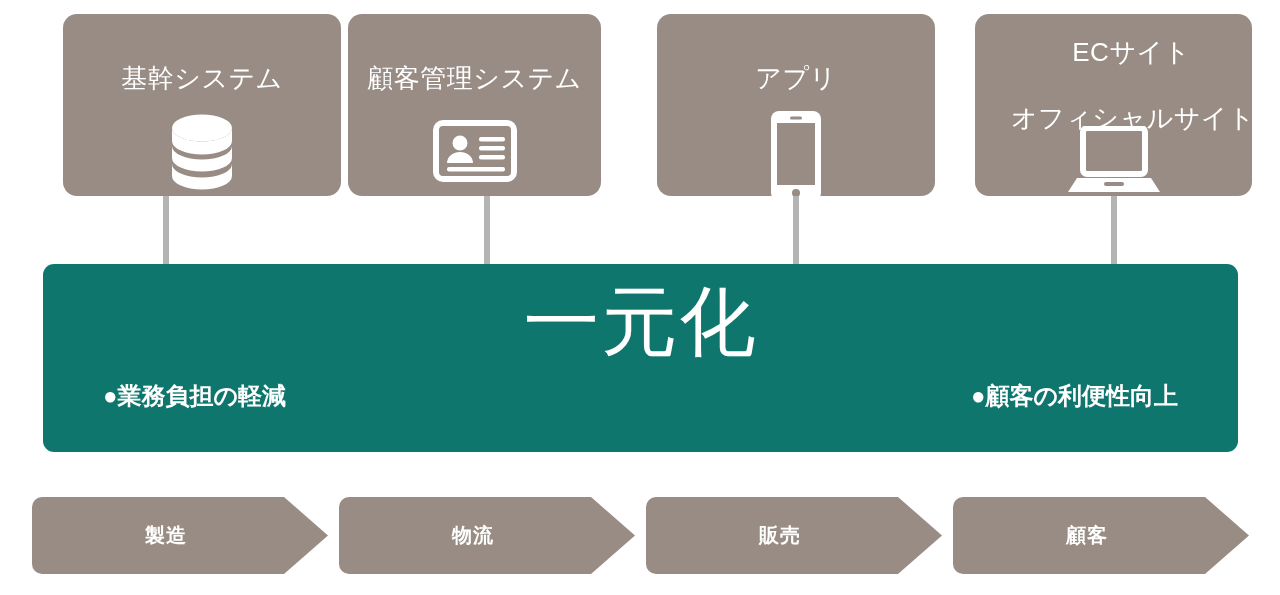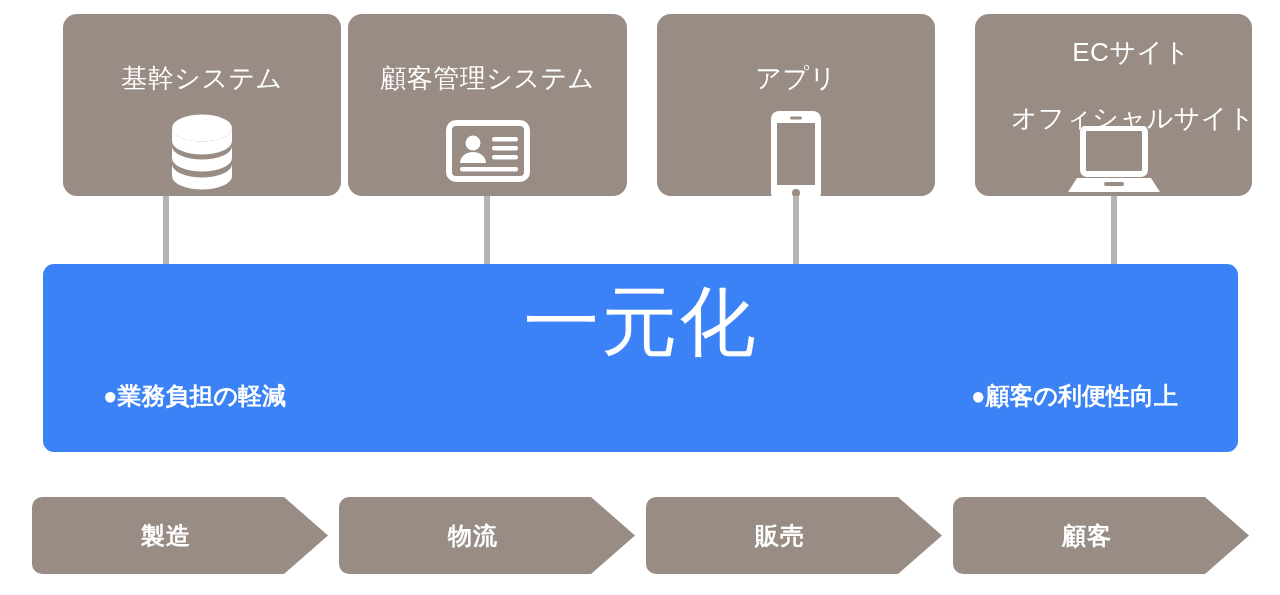--- a/index.html
+++ b/index.html
@@ -60,21 +60,21 @@
     width: 6px;
   }
 
   
   #banner {
     position: absolute;
     left: 43px;
     top: 264px;
     width: 1195px;
     height: 188px;
-    background: #3b82f6;
+    background: #0f766e;
     border-radius: 11px;
     color: #ffffff;
   }
   #banner-headline {
     position: absolute;
     left: 0;
     right: 0;
     top: 20px;
     text-align: center;
     font-size: 76px;
@@ -117,21 +117,21 @@
     position: absolute;
     left: 0;
     top: 0;
     bottom: 0;
     width: 100%;
     display: flex;
     align-items: center;
     justify-content: center;
     padding-right: 28px;
     box-sizing: border-box;
-    font-size: 24px;
+    font-size: 20px;
     color: #ffffff;
     font-weight: 600;
     letter-spacing: 1px;
   }
 </style>
 </head>
 <body>
 
 <div id="stage">
 
@@ -140,21 +140,21 @@
     <div class="src-icon" style="top:100px;">
       <svg width="62" height="78" viewBox="0 0 62 78" aria-hidden="true">
         <ellipse cx="31" cy="14" rx="30" ry="13.5" fill="#ffffff"></ellipse>
         <path d="M1 14 V27 A30 13.5 0 0 0 61 27 V14 A30 13.5 0 0 1 1 14 Z" fill="#ffffff"></path>
         <path d="M1 32 V44 A30 13.5 0 0 0 61 44 V32 A30 13.5 0 0 1 1 32 Z" fill="#ffffff"></path>
         <path d="M1 50 V62 A30 13.5 0 0 0 61 62 V50 A30 13.5 0 0 1 1 50 Z" fill="#ffffff"></path>
       </svg>
     </div>
   </div>
 
-  <div class="src-box" style="left:348px; top:14px; width:279px; height:182px;padding-left:40px;">
+  <div class="src-box" style="left:348px; top:14px; width:253px; height:182px;padding-left:40px;">
     <div class="src-label" style="top:48px;">顧客管理システム</div>
     <div class="src-icon" style="top:106px;">
       <svg width="84" height="62" viewBox="0 0 84 62" aria-hidden="true">
         <rect x="3" y="3" width="78" height="56" rx="7" ry="7" fill="none" stroke="#ffffff" stroke-width="6"></rect>
         <circle cx="27" cy="23" r="7.5" fill="#ffffff"></circle>
         <path d="M27 32 c-8 0 -13 5.5 -13 11 h26 c0 -5.5 -5 -11 -13 -11 Z" fill="#ffffff"></path>
         <rect x="46" y="17" width="26" height="4.5" rx="2" fill="#ffffff"></rect>
         <rect x="46" y="26" width="26" height="4.5" rx="2" fill="#ffffff"></rect>
         <rect x="46" y="35" width="26" height="4.5" rx="2" fill="#ffffff"></rect>
         <rect x="14" y="47" width="58" height="4.5" rx="2" fill="#ffffff"></rect>

